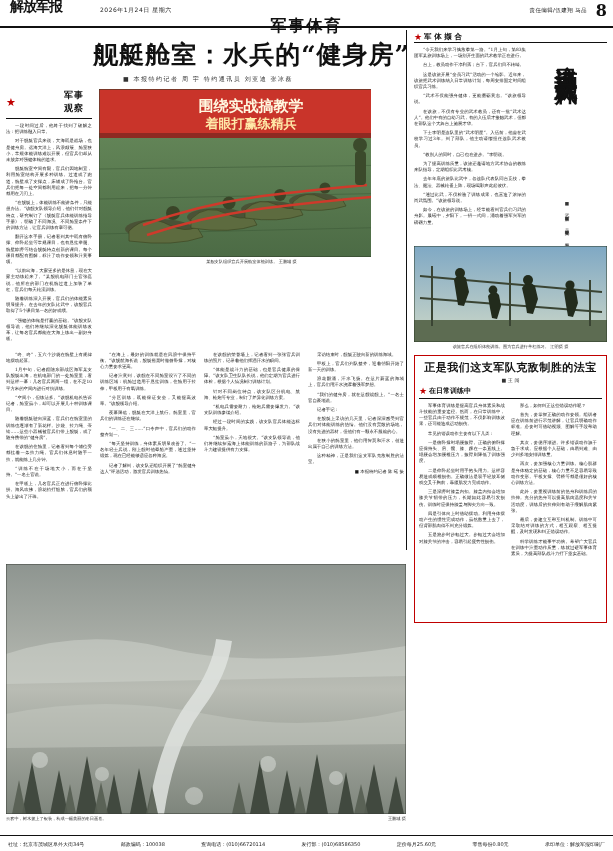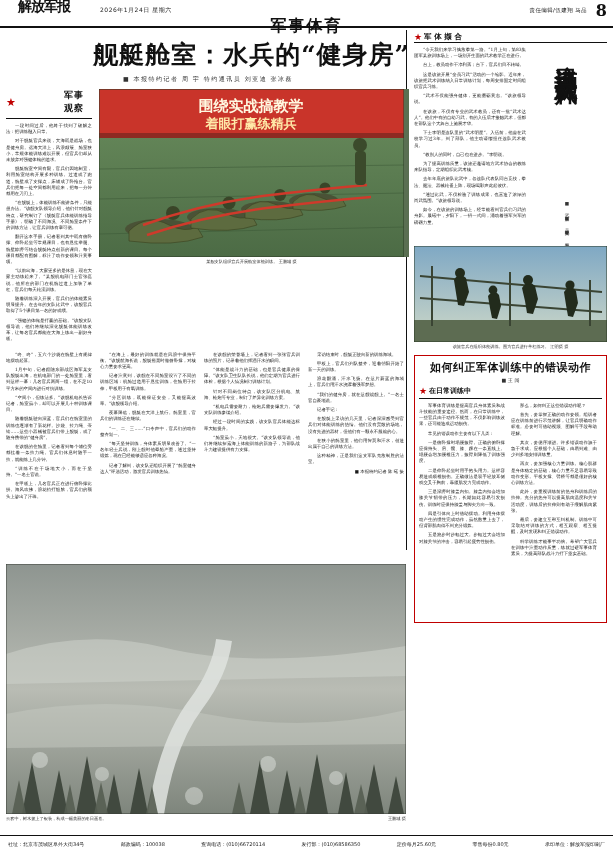--- a/index.html
+++ b/index.html
@@ -12,21 +12,21 @@
     position:relative;
   }
   .page{position:relative;width:613px;height:851px;box-sizing:border-box;padding:0;}
 
   
   .masthead{
     position:relative;height:26px;border-bottom:2px solid #111;
     display:flex;align-items:center;
   }
   .logo{
-    position:absolute;left:18px;top:0px;width:86px;height:24px;
+    position:absolute;left:10px;top:0px;width:86px;height:24px;
     color:#111;font-weight:bold;font-size:15px;letter-spacing:-1px;
     font-family:"DejaVu Serif","Liberation Serif",serif;
     line-height:12px;padding-top:0px;
   }
   .logo .l1{display:block;font-size:14px;}
   .mast-date{
     position:absolute;left:100px;top:6px;font-size:6px;color:#222;letter-spacing:.5px;
   }
   .mast-title{
     position:absolute;left:50%;transform:translateX(-50%);top:16px;
@@ -150,21 +150,21 @@
             <p>舰艇舱室空间有限，官兵们因地制宜，利用舱室结构开展多种训练。过道成了跑道，舱壁成了支撑点，床铺成了卧推台。官兵们把每一处空间都利用起来，把每一分钟都用在刀刃上。</p>
             <p>“在舰艇上，体能训练不能讲条件，只能想办法。”该舰支队领导介绍，他们针对舰艇特点，研究制订了《舰艇官兵体能训练指导手册》，明确了不同海况、不同舱室条件下的训练方法，让官兵训练有章可循。</p>
             <p>翻开这本手册，记者看到其中既有俯卧撑、仰卧起坐等常规课目，也有悬挂举腿、舱壁静蹲等结合舰艇特点创新的课目。每个课目都配有图解，标注了动作要领和注意事项。</p>
             <p>“以前出海，大家更多的是休息，现在大家主动练起来了。”某舰机电部门士官张磊说，他所在的部门在机舱过道上加装了单杠，官兵们每天轮流训练。</p>
             <p>随着训练深入开展，官兵们的体能素质明显提升。在去年的支队比武中，该舰官兵取得了5个课目第一名的好成绩。</p>
             <p>“强健的体魄是打赢的基础。”该舰支队领导说，他们将继续深化舰艇体能训练改革，让每名官兵都能在大海上练出一副好身板。</p>
           </div>
         </div>
 
         <div style="width:305px;">
-          <div class="photo" style="width:310px;height:168px;">
+          <div class="photo" style="width:272px;height:168px;">
             <svg width="305" height="168" viewBox="0 0 305 168" preserveAspectRatio="none">
               <defs>
                 <linearGradient id="floor" x1="0" y1="0" x2="0" y2="1">
                   <stop offset="0" stop-color="#6b8e5e"></stop>
                     <stop offset="1" stop-color="#4c6b45"></stop>
                 </linearGradient>
               </defs>
               <rect x="0" y="0" width="305" height="168" fill="url(#floor)"></rect>
               <rect x="0" y="0" width="305" height="44" fill="#c9342a"></rect>
               <rect x="0" y="44" width="305" height="5" fill="#8e2a22"></rect>
@@ -312,21 +312,21 @@
               <path d="M74 50 q6 -8 11 -1 l2 11 -4 13 -5 -1 -2 -10z"></path>
               <circle cx="79" cy="44" r="4.4"></circle>
             </g>
             <rect x="0" y="0" width="193" height="96" fill="none" stroke="#2c3a26" stroke-width="1"></rect>
           </svg>
         </div>
         <div class="cap">该旅官兵在组织体能训练。图为官兵进行单杠练习。  江明摄 摄</div>
       </div>
 
       <div class="redbox" style="margin-top:5px;height:268px;overflow:hidden;">
-        <div class="redtitle">如何纠正军体训练中的错误动作</div>
+        <div class="redtitle">正是我们这支军队克敌制胜的法宝</div>
         <div style="text-align:center;font-size:5px;color:#333;margin:2px 0 3px 0;">■ 王 闯</div>
         <div class="small-flag" style="justify-content:flex-start;margin-bottom:2px;">
           <span class="star">★</span>
           <span class="ftxt" style="font-size:7px;">在日常训练中</span>
         </div>
         <div class="flagline"></div>
         <div style="display:flex;gap:6px;">
           <div class="col-text" style="width:86px;">
             <p>军事体育训练是提高官兵身体素质和战斗技能的重要途径。然而，在日常训练中，一些官兵由于动作不规范，不仅影响训练效果，还可能造成运动损伤。</p>
             <p>常见的错误动作主要有以下几类：</p>

